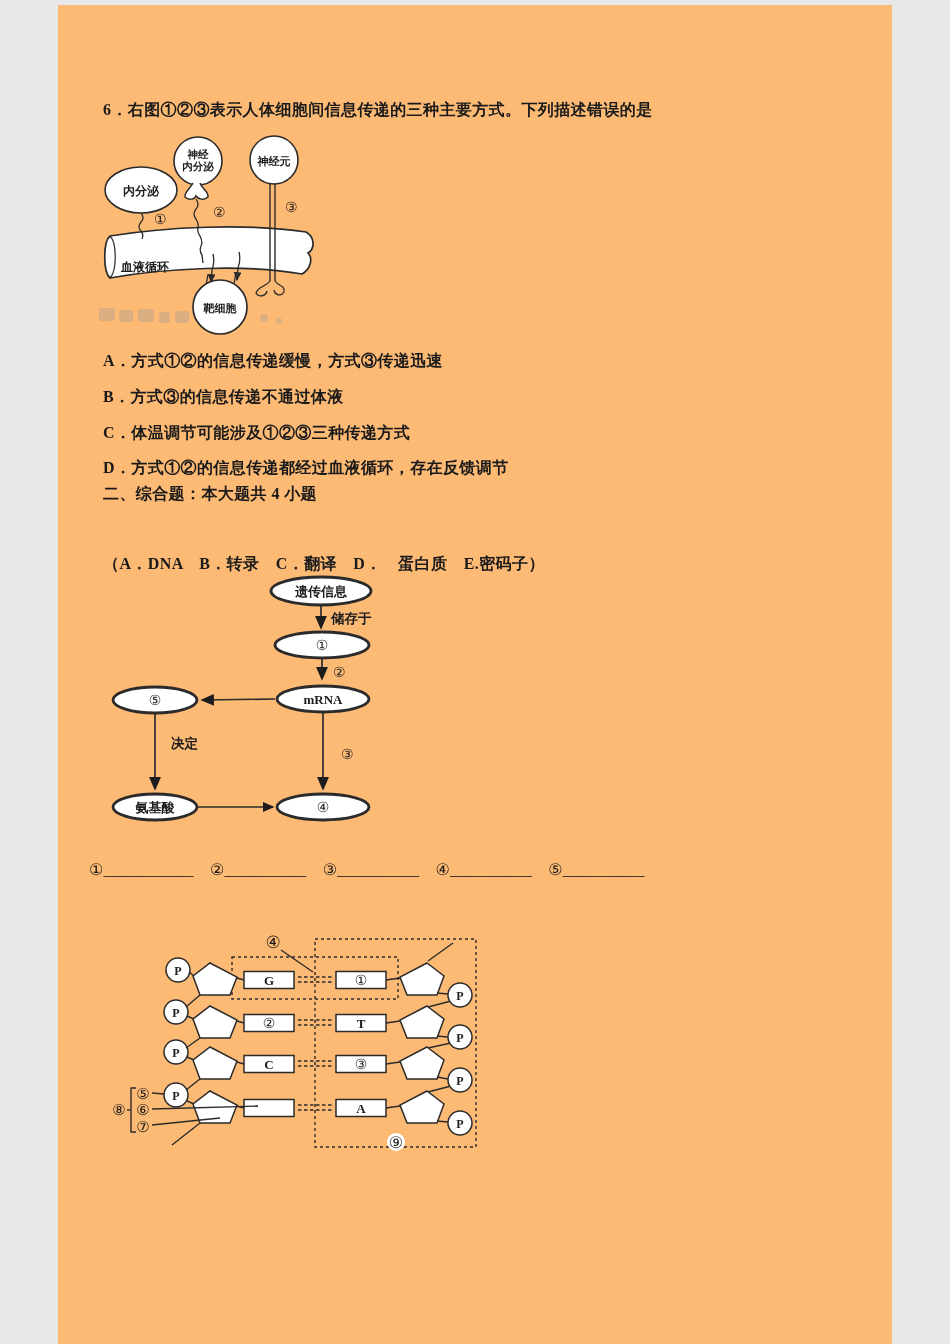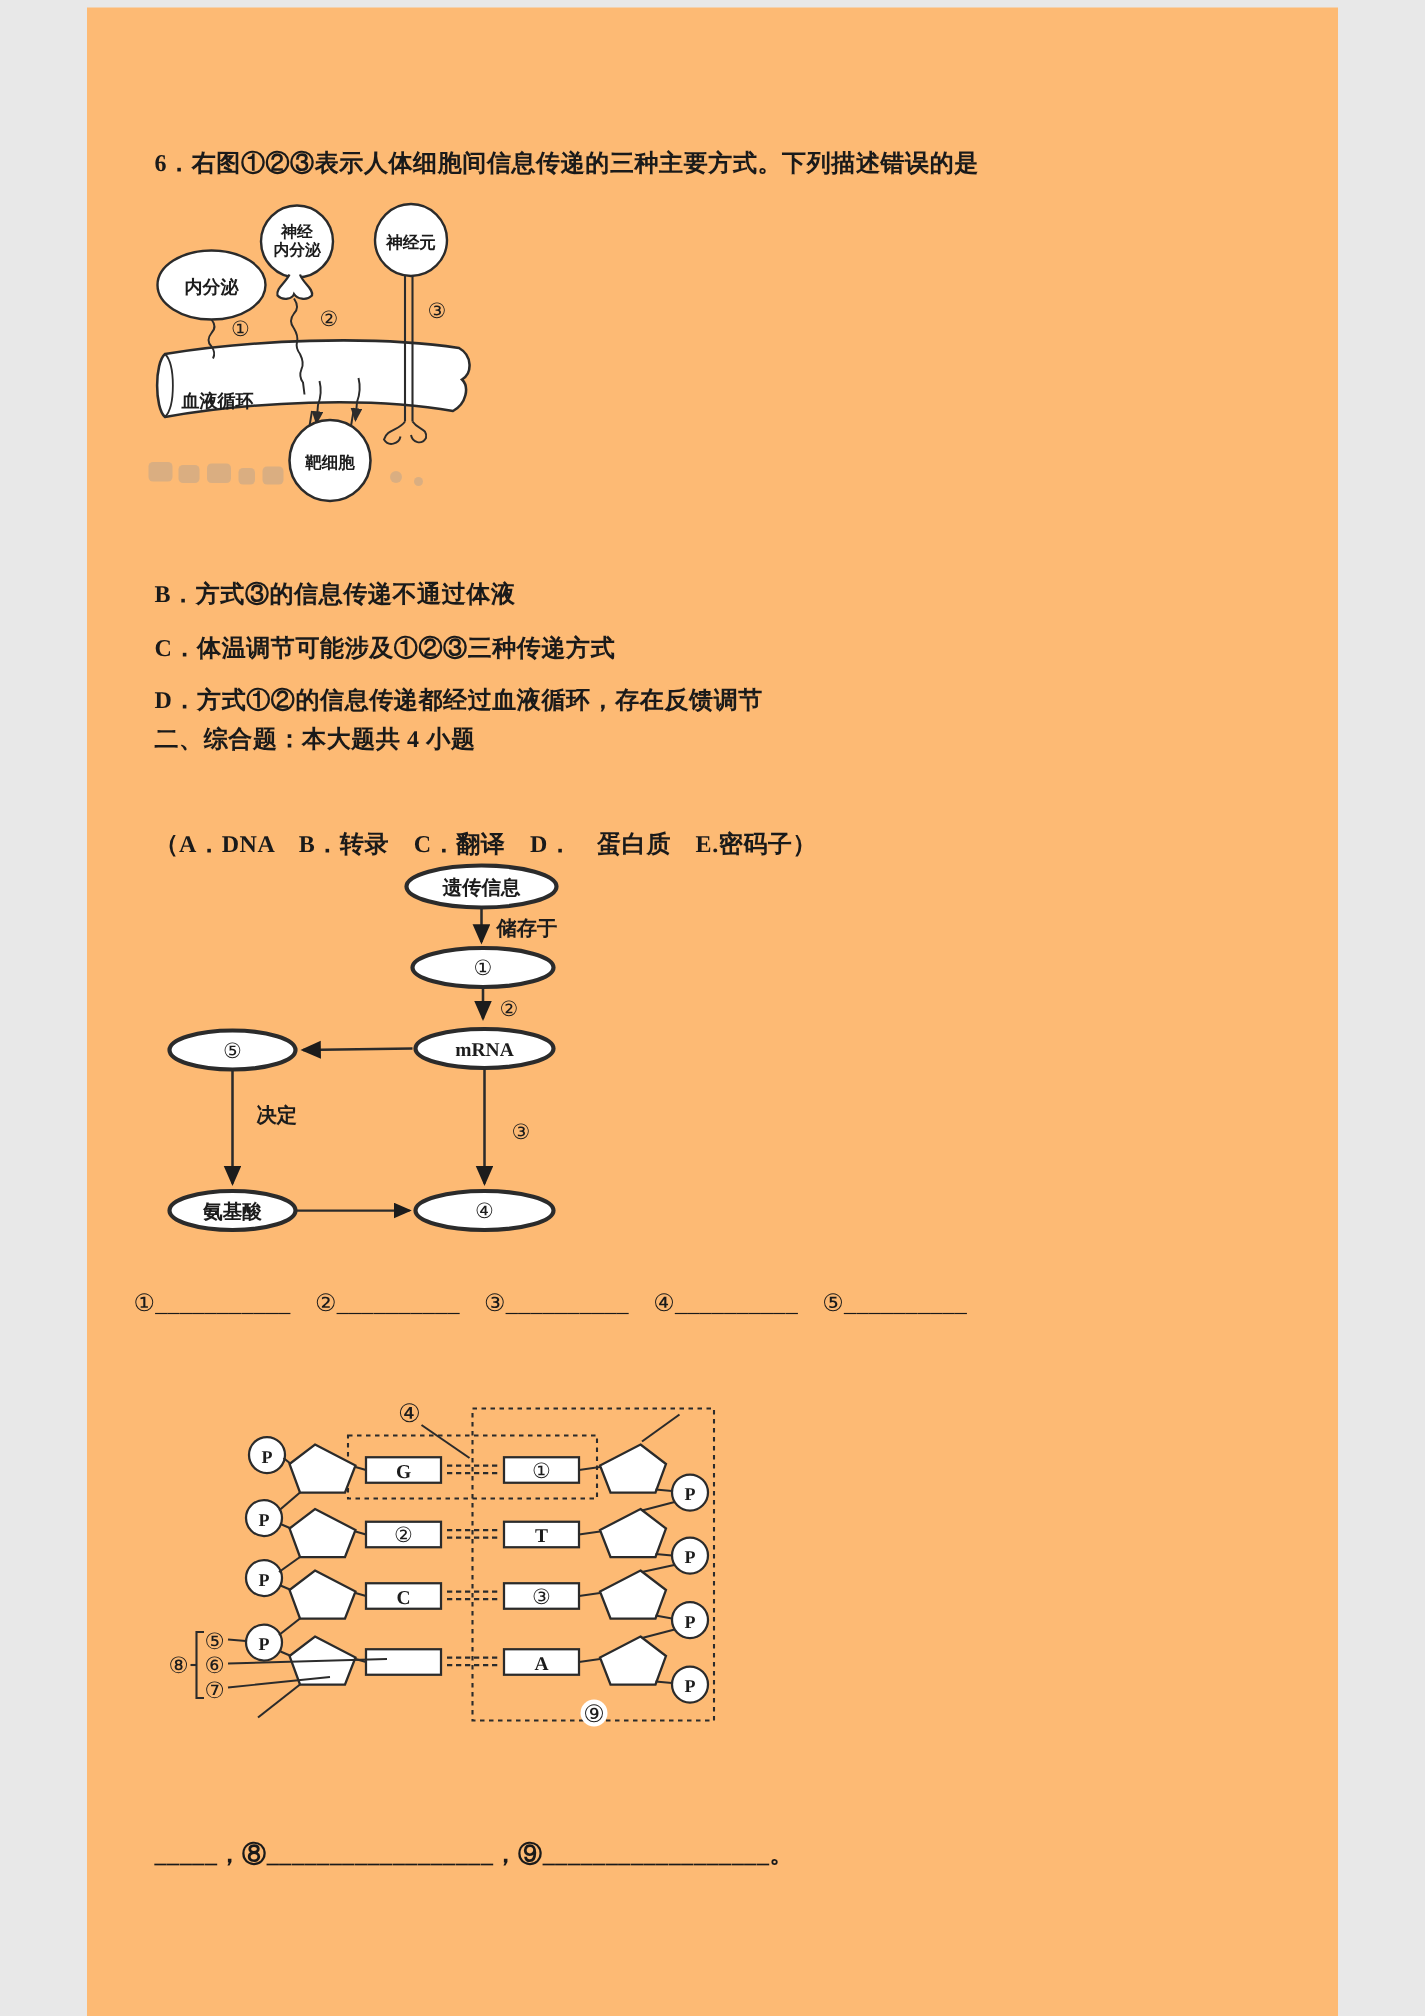--- a/index.html
+++ b/index.html
@@ -90,20 +90,21 @@
       <rect x="3" y="173" width="16" height="13" rx="3"></rect>
       <rect x="23" y="175" width="14" height="12" rx="3"></rect>
       <rect x="42" y="174" width="16" height="13" rx="3"></rect>
       <rect x="63" y="177" width="11" height="11" rx="3"></rect>
       <rect x="79" y="176" width="14" height="12" rx="3"></rect>
       <circle cx="168" cy="183" r="4"></circle>
       <circle cx="183" cy="186" r="3"></circle>
     </g>
   </svg>
 
+  <div class="tline" style="left:45px; top:346px;">A．方式①②的信息传递缓慢，方式③传递迅速</div>
   <div class="tline" style="left:45px; top:382px;">B．方式③的信息传递不通过体液</div>
   <div class="tline" style="left:45px; top:453px;">D．方式①②的信息传递都经过血液循环，存在反馈调节</div>
   <div class="tline" style="left:45px; top:418px;">C．体温调节可能涉及①②③三种传递方式</div>
 
   <div class="tline" style="left:45px; top:479px;">二、综合题：本大题共 4 小题</div>
   <div class="tline" style="left:45px; top:549px;">（A．DNA　B．转录　C．翻译　D．　蛋白质　E.密码子）</div>
 
   <svg style="left:45px; top:570px;" width="300" height="256" viewBox="0 0 300 256">
     <defs>
       <marker id="ar2" markerWidth="9" markerHeight="9" refX="7" refY="3.5" orient="auto">
@@ -269,15 +270,14 @@
       <line class="wire" stroke-width="1.4" x1="25" y1="189" x2="21" y2="189"></line>
       <line class="wire" stroke-width="1.3" x1="46" y1="172" x2="58" y2="173"></line>
       <line class="wire" stroke-width="1.3" x1="46" y1="188" x2="152" y2="185"></line>
       <line class="wire" stroke-width="1.3" x1="46" y1="204" x2="114" y2="197"></line>
     </g>
 
     <circle cx="290" cy="221" r="9" fill="#ffffff"></circle>
     <text x="290" y="227" font-size="16" text-anchor="middle">⑨</text>
   </svg>
 
-  <div class="tline" style="left:45px; top:1222px;">_____，⑧__________________，⑨__________________。</div>
 
 </div>
 
 </body></html>

